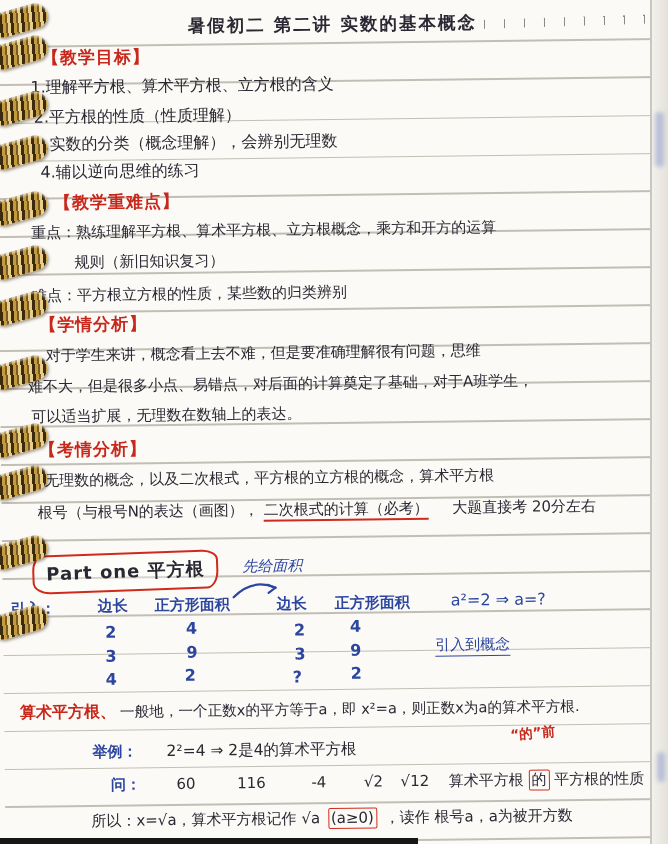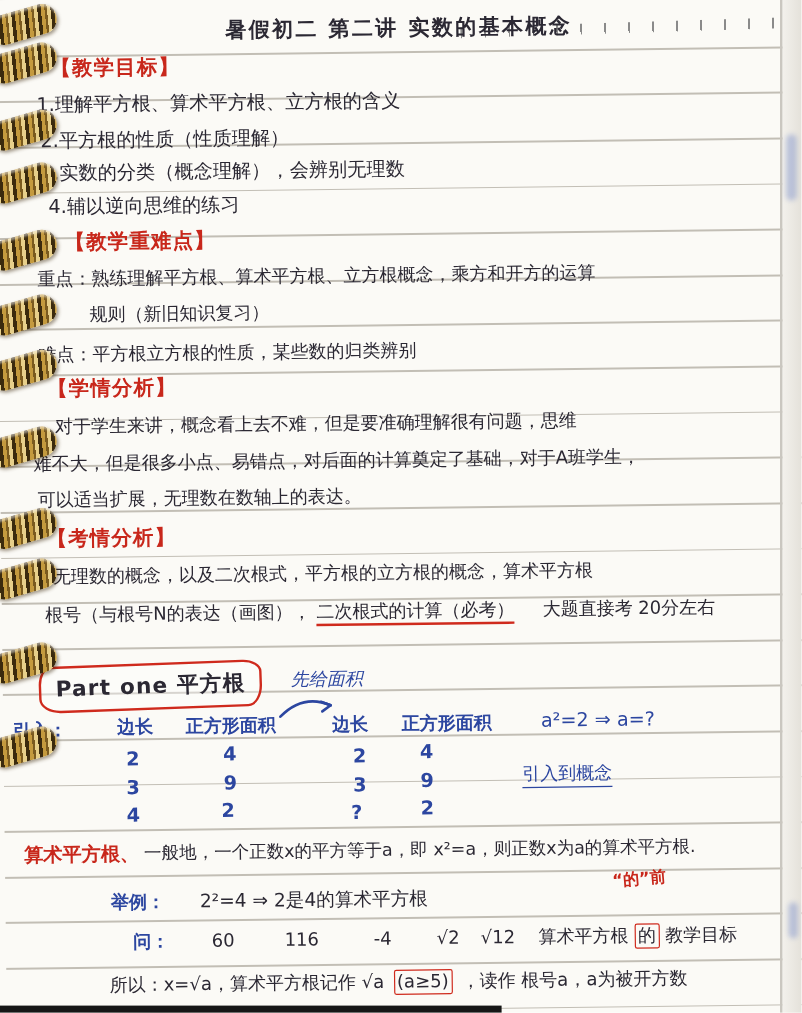--- a/index.html
+++ b/index.html
@@ -118,26 +118,26 @@
       <span>116</span>
       <span class="gap" style="width:36px;"></span>
       <span>-4</span>
       <span class="gap" style="width:28px;"></span>
       <span>√2</span>
       <span class="gap" style="width:8px;"></span>
       <span>√12</span>
       <span class="gap" style="width:10px;"></span>
       <span>算术平方根</span>
       <span class="box-red">的</span>
-      <span>教学目标</span>
+      <span>平方根的性质</span>
     </div>
 
     <div class="ln" style="left:86px;top:808px;">
       <span>所以：x=√a，算术平方根记作 √a</span>
-      <span class="box-red" style="margin:0 3px;">(a≥5)</span>
+      <span class="box-red" style="margin:0 3px;">(a≥0)</span>
       <span>，读作 根号a，a为被开方数</span>
     </div>
   </div>
 
   <div class="coil" style="top:8px;"></div>
   <div class="coil" style="top:40px;"></div>
   <div class="coil" style="top:96px;"></div>
   <div class="coil" style="top:140px;"></div>
   <div class="coil" style="top:196px;"></div>
   <div class="coil" style="top:250px;"></div>

